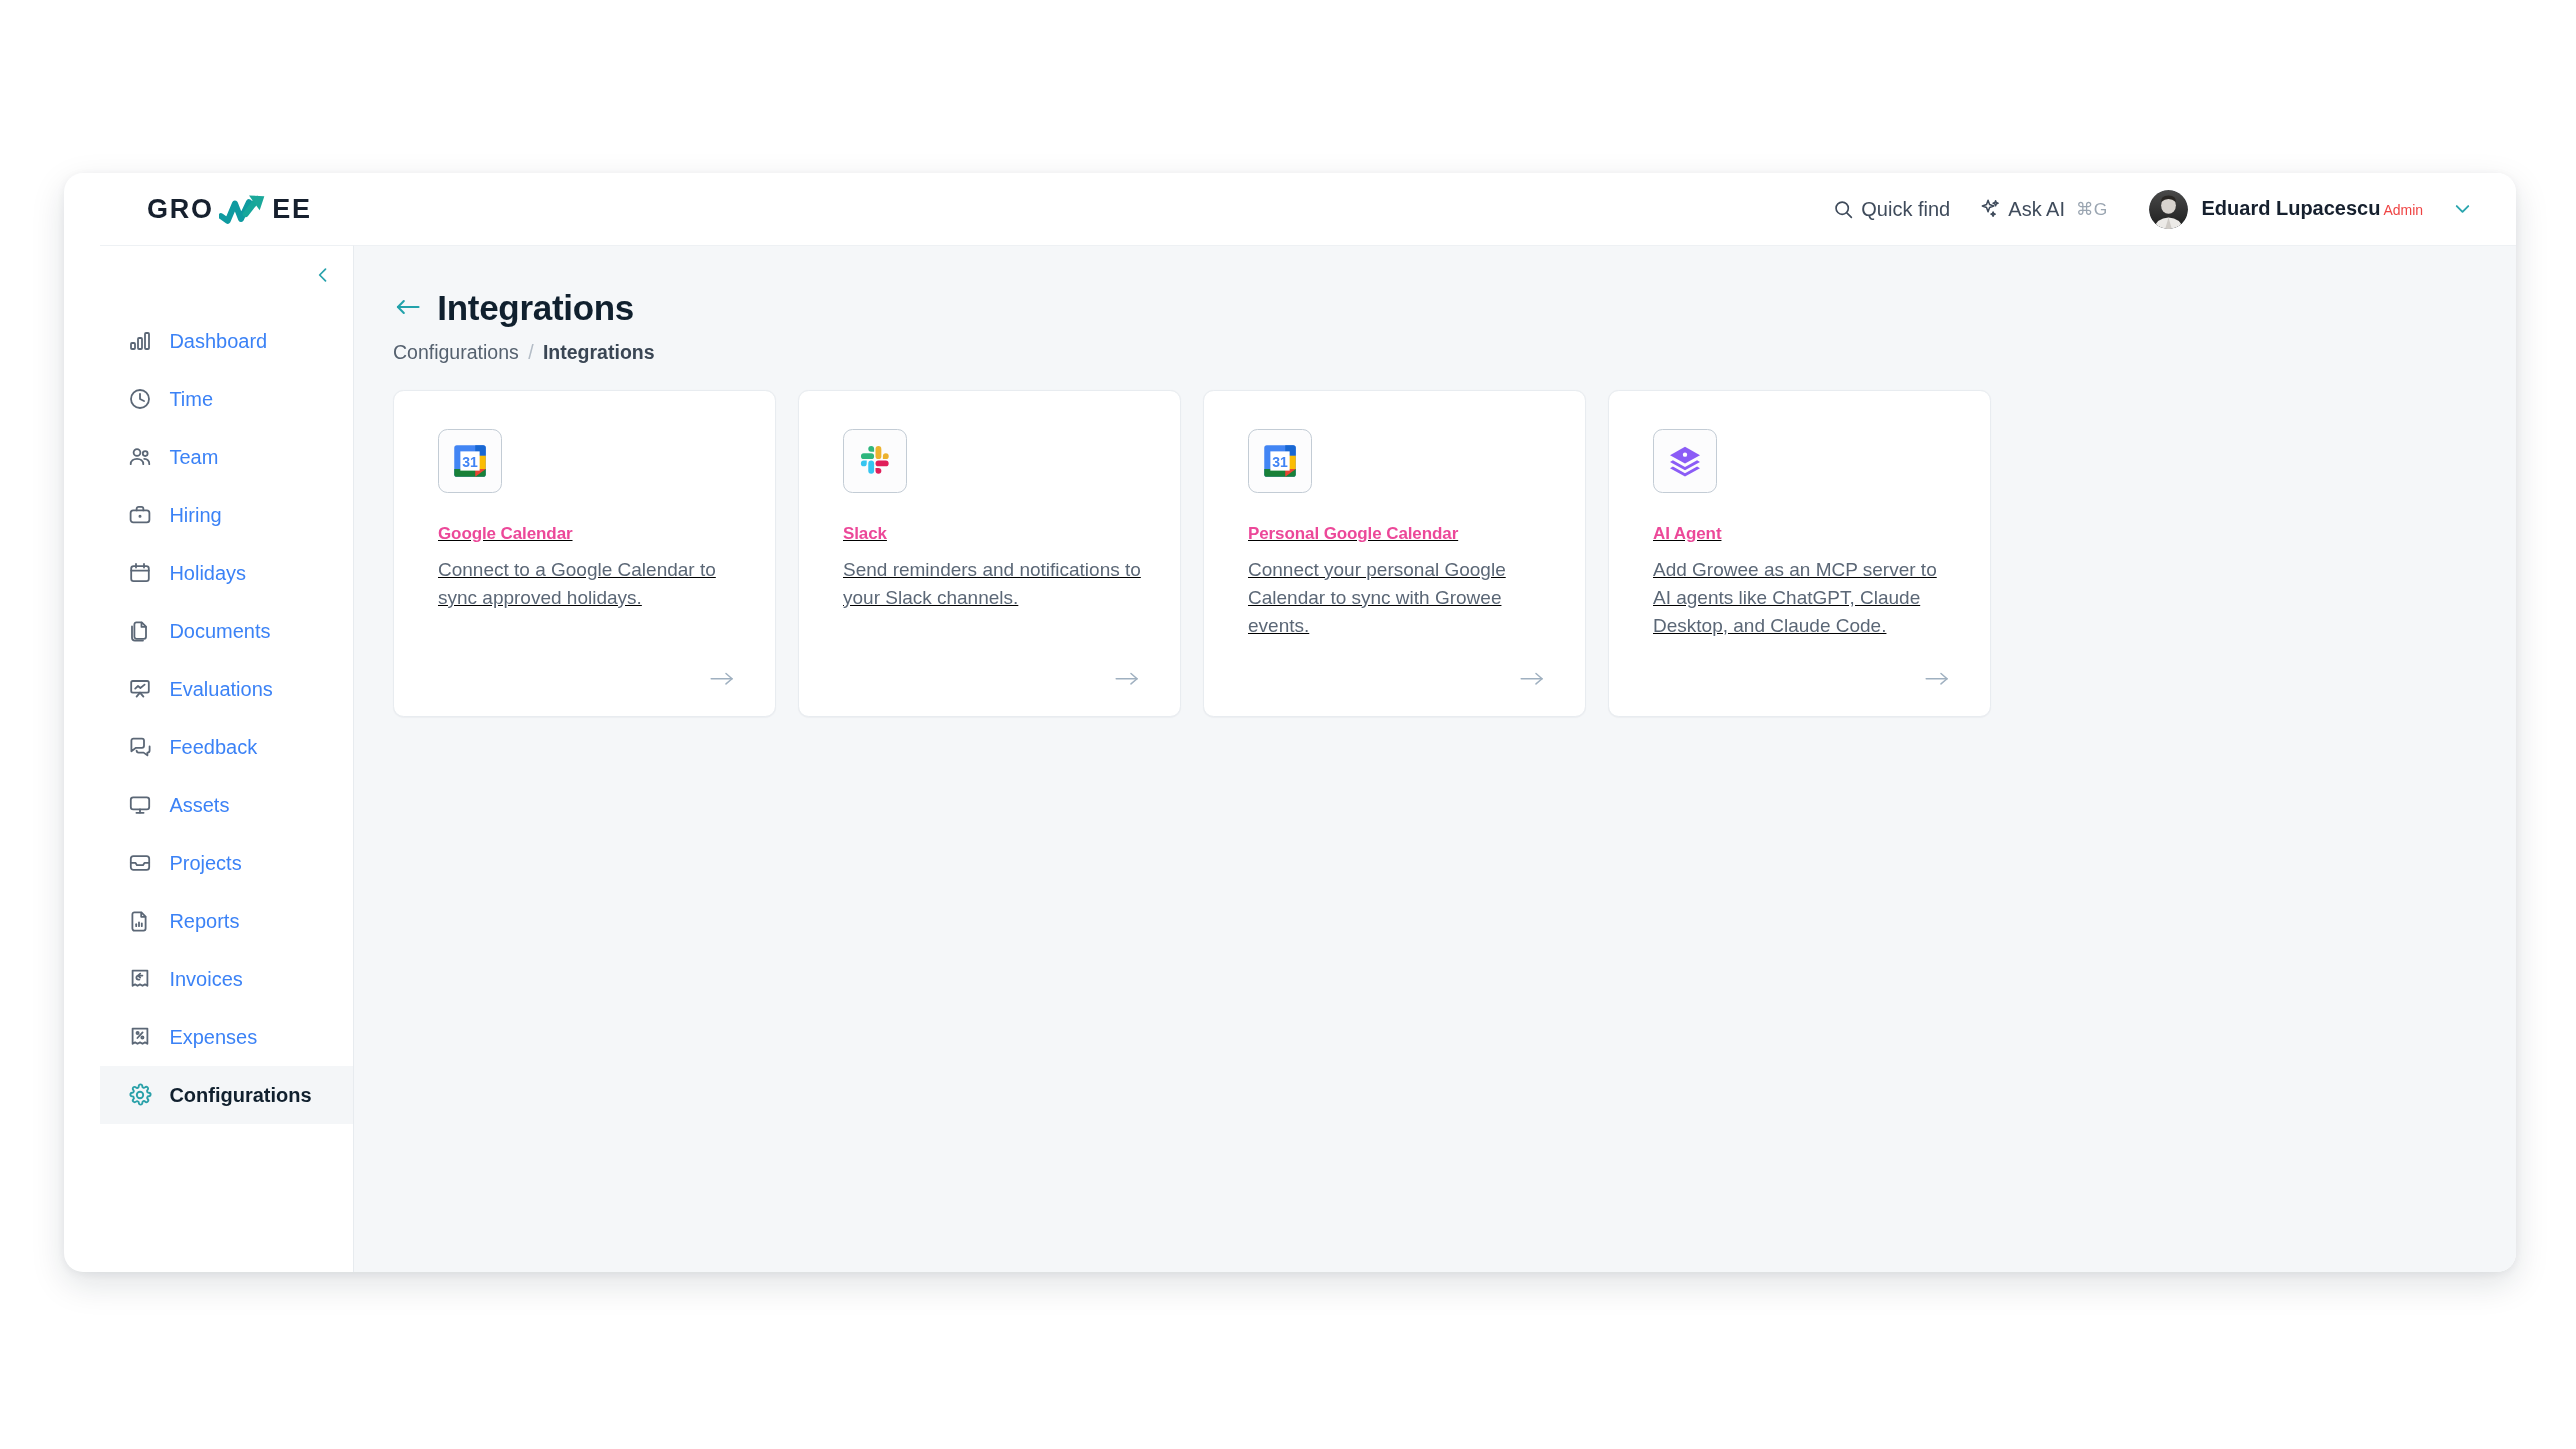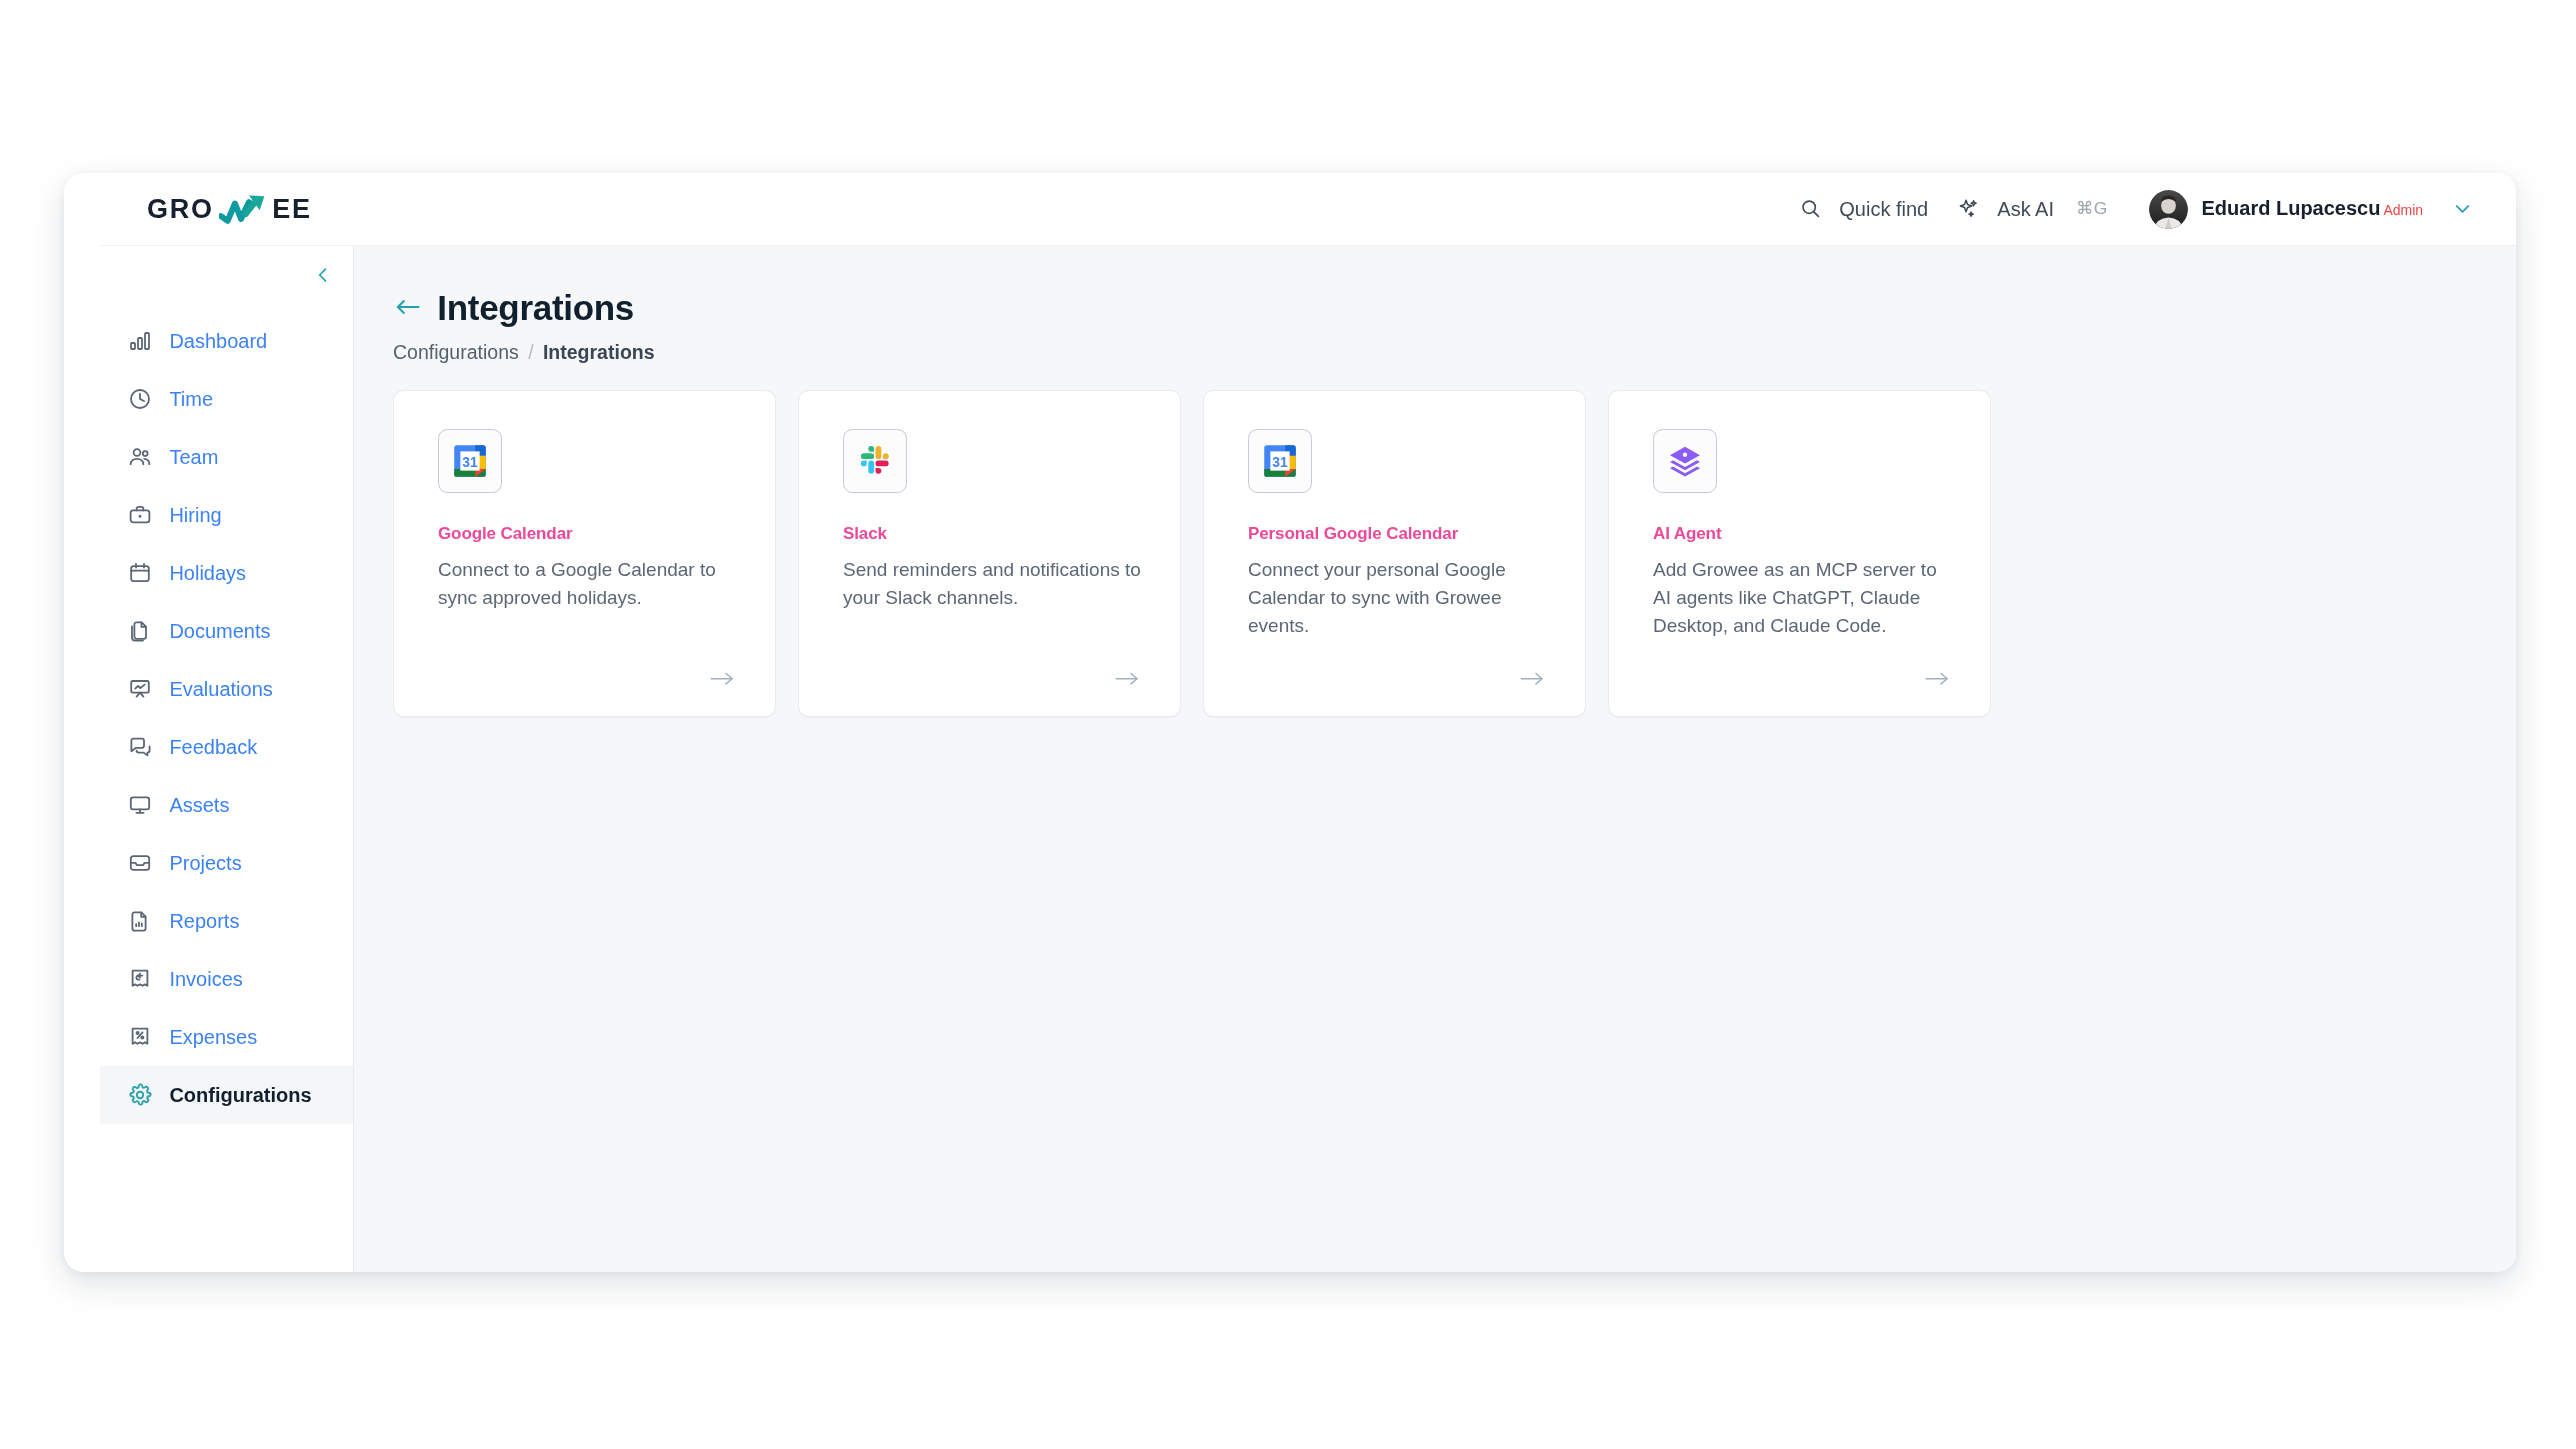--- a/index.html
+++ b/index.html
@@ -41,21 +41,21 @@
     gap: 4px;
     font-size: 27px; font-weight: 700;
     letter-spacing: 1.7px;
     color: #16202e;
     padding-left: 19px;
   }
   .logo .mark { display:block; width: 48px; height: 31px; margin: 0 1.3px; }
 
   .topbar-right { display: flex; align-items: center; gap: 0; }
   .tb-item {
-    display: flex; align-items: flex-start; gap: 18px;
+    display: flex; align-items: center; gap: 7px;
     font-size: 20px; color: #3f4b5b;
     padding: 5.4px 14.8px;
     border-radius: 6.7px;
     cursor: pointer;
     white-space: nowrap;
   }
   .tb-item svg { display: block; }
   .kbd { color: #9aa5b1; font-size: 17.4px; margin-left: 4px; letter-spacing: 0.3px; }
 
   .user-box {
@@ -131,20 +131,21 @@
   .card {
     width: 383px;
     min-height: 327px;
     background: #ffffff;
     border: 0.7px solid #e8ecf0;
     border-radius: 10.7px;
     box-shadow: 0 0.7px 1.3px rgba(16,30,50,.04);
     padding: 38px 39px 27px 44px;
     display: flex; flex-direction: column;
     cursor: pointer;
+    text-decoration: underline;
   }
   .icon-tile {
     width: 64px; height: 64px;
     border: 0.7px solid #c3ccd5;
     border-radius: 9.4px;
     background: #fcfcfd;
     display: flex; align-items: center; justify-content: center;
     flex: 0 0 auto;
   }
   .icon-tile svg { display: block; }

